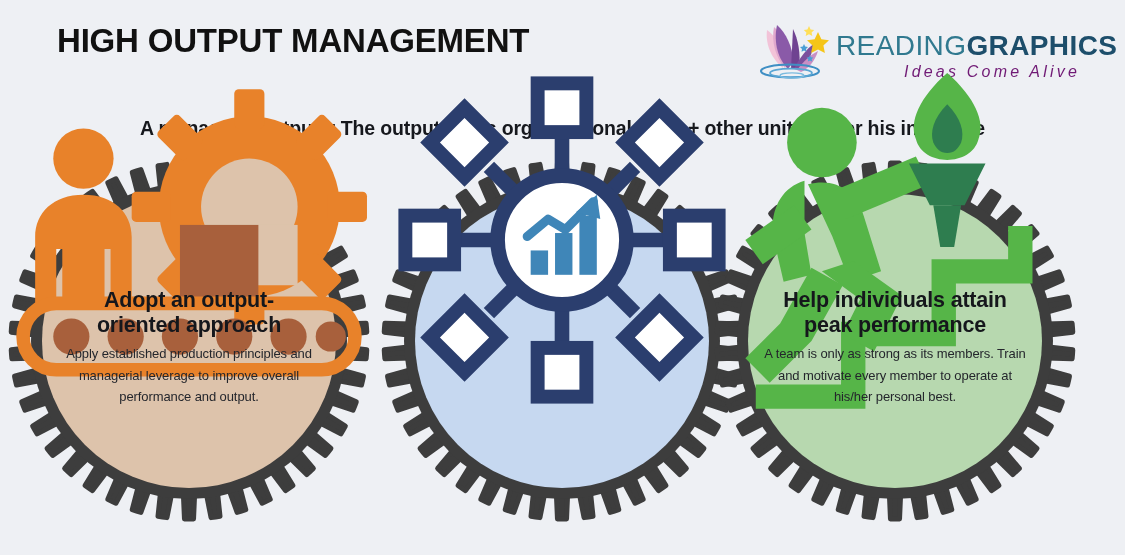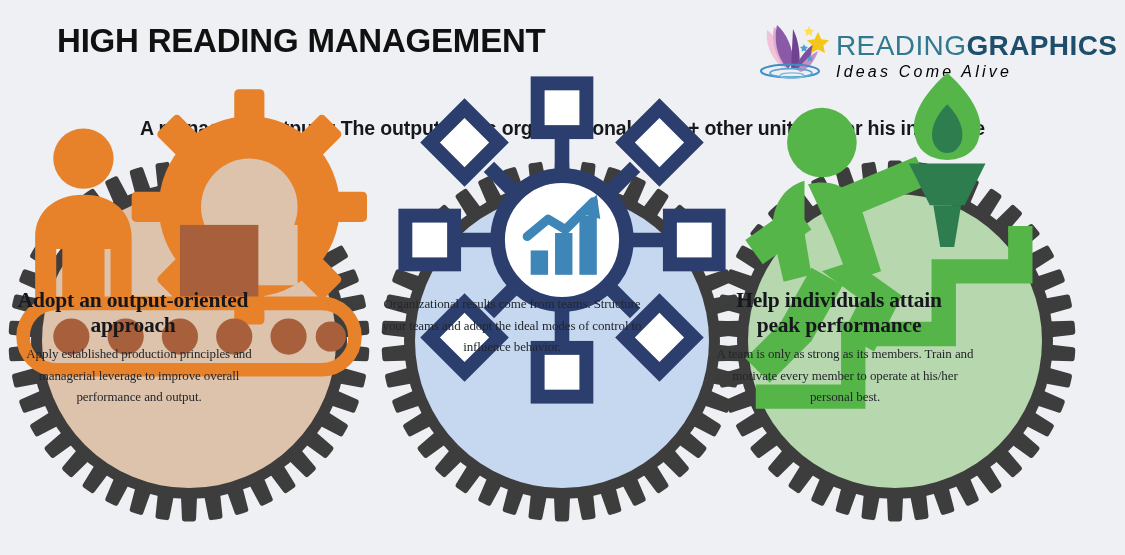--- a/index.html
+++ b/index.html
@@ -67,23 +67,23 @@
   }
   .logo-graphics {
     color: #1d4e6b;
     font-weight: bold;
   }
   .logo-tagline {
     margin-top: 2px;
     font-size: 16px;
     font-style: italic;
     letter-spacing: 3.2px;
-    color: #000000;
+    color: #701a75;
     white-space: nowrap;
-    text-align: left;
+    text-align: right;
     padding-right: 2px;
   }
 
   
   #subtitle {
     position: absolute;
     top: 117px;
     left: 0;
     width: 1125px;
     text-align: center;
@@ -110,25 +110,25 @@
   }
   .gear svg { display: block; width: 362px; height: 362px; }
 
   .gear-content {
     position: absolute;
     left: 0; top: 0;
     width: 362px;
     height: 362px;
     display: flex;
     flex-direction: column;
+    align-items: center;
     justify-content: flex-start;
     padding-top: 37px;
     box-sizing: border-box;
     pointer-events: none;
-    font-family: Liberation Serif, serif;
   }
   .gear-icon {
     height: 86px;
     display: flex;
     align-items: center;
     justify-content: center;
     margin-bottom: 5px;
   }
   .gear-heading {
     font-size: 21.5px;
@@ -151,21 +151,21 @@
 
   #gear-1 { left: 8px; }
   #gear-2 { left: 381px; }
   #gear-3 { left: 714px; }
 </style>
 </head>
 <body>
 
 <div id="header">
 
-  <div id="page-title">HIGH READING MANAGEMENT</div>
+  <div id="page-title">HIGH OUTPUT MANAGEMENT</div>
 
   <div id="logo">
     <div id="logo-mark">
       <svg viewBox="0 0 82 64" width="82" height="64" aria-hidden="true">
 
         <path d="M31 52 C21 44 13 30 15 14 C22 19 29 28 33 38 Z" fill="#f2c3d8"></path>
 
         <path d="M33 52 C24 42 19 26 22 11 C30 18 36 30 37 41 Z" fill="#e0a8cd"></path>
 
         <path d="M36 53 C27 44 21 28 25 9 C34 17 41 31 41 46 Z" fill="#8a5aa8"></path>
@@ -384,21 +384,20 @@
           </g>
 
           <g fill="#ffffff" stroke="#2b3e6e" stroke-width="4">
             <rect x="17" y="17" width="14" height="14" transform="rotate(45 24 24)"></rect>
             <rect x="73" y="17" width="14" height="14" transform="rotate(45 80 24)"></rect>
             <rect x="17" y="73" width="14" height="14" transform="rotate(45 24 80)"></rect>
             <rect x="73" y="73" width="14" height="14" transform="rotate(45 80 80)"></rect>
           </g>
         </svg>
       </div>
-      <div class="gear-body">Organizational results come from teams. Structure your teams and adopt the ideal modes of control to influence behavior.</div>
     </div>
   </div>
 
   <div class="gear" id="gear-3">
     <svg viewBox="0 0 362 362" aria-hidden="true">
       <g id="g3-teeth" fill="#3d3d3d">
           <path d="M175.32,29.11 L176.47,3.06 A178.00,178.00 0 0 1 185.53,3.06 L186.68,29.11 Z" stroke="#3d3d3d" stroke-width="5" stroke-linejoin="round"></path>
           <path d="M198.02,29.96 L203.05,4.37 A178.00,178.00 0 0 1 212.00,5.72 L209.26,31.65 Z" stroke="#3d3d3d" stroke-width="5" stroke-linejoin="round"></path>
           <path d="M220.34,34.18 L229.12,9.63 A178.00,178.00 0 0 1 237.77,12.30 L231.20,37.53 Z" stroke="#3d3d3d" stroke-width="5" stroke-linejoin="round"></path>
           <path d="M241.78,41.68 L254.13,18.72 A178.00,178.00 0 0 1 262.28,22.64 L252.02,46.61 Z" stroke="#3d3d3d" stroke-width="5" stroke-linejoin="round"></path>

